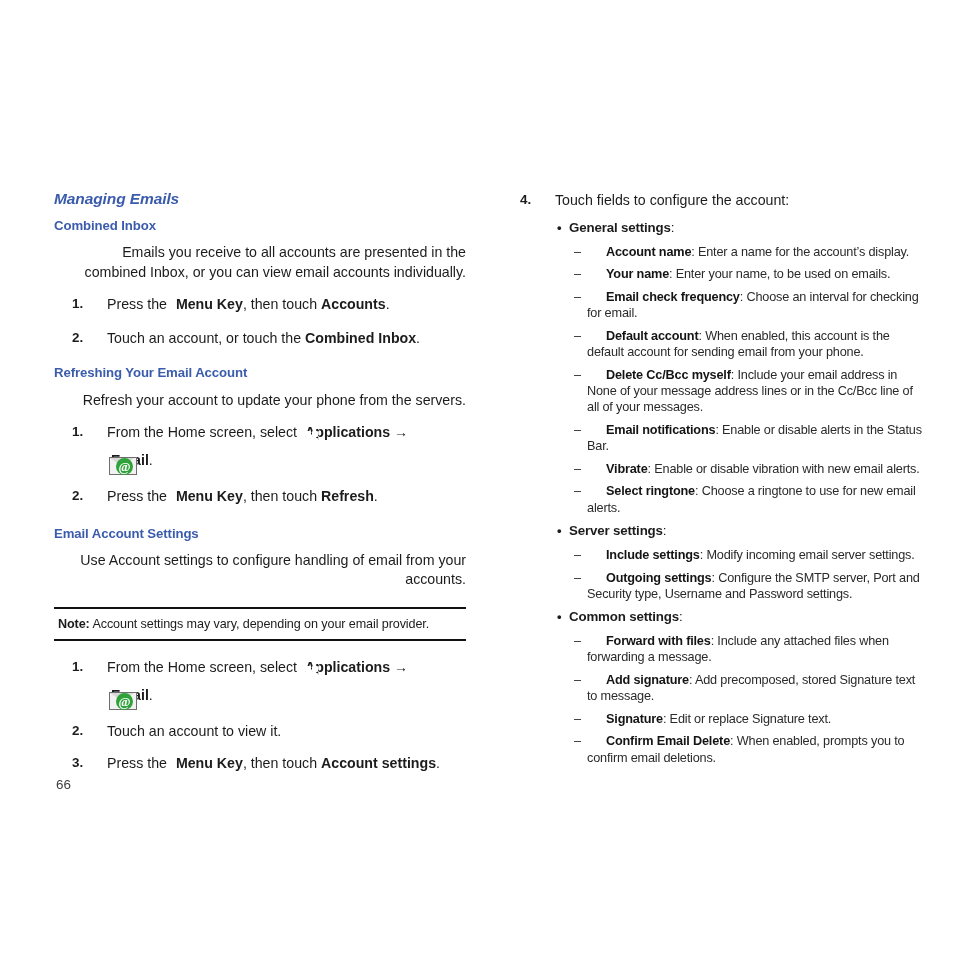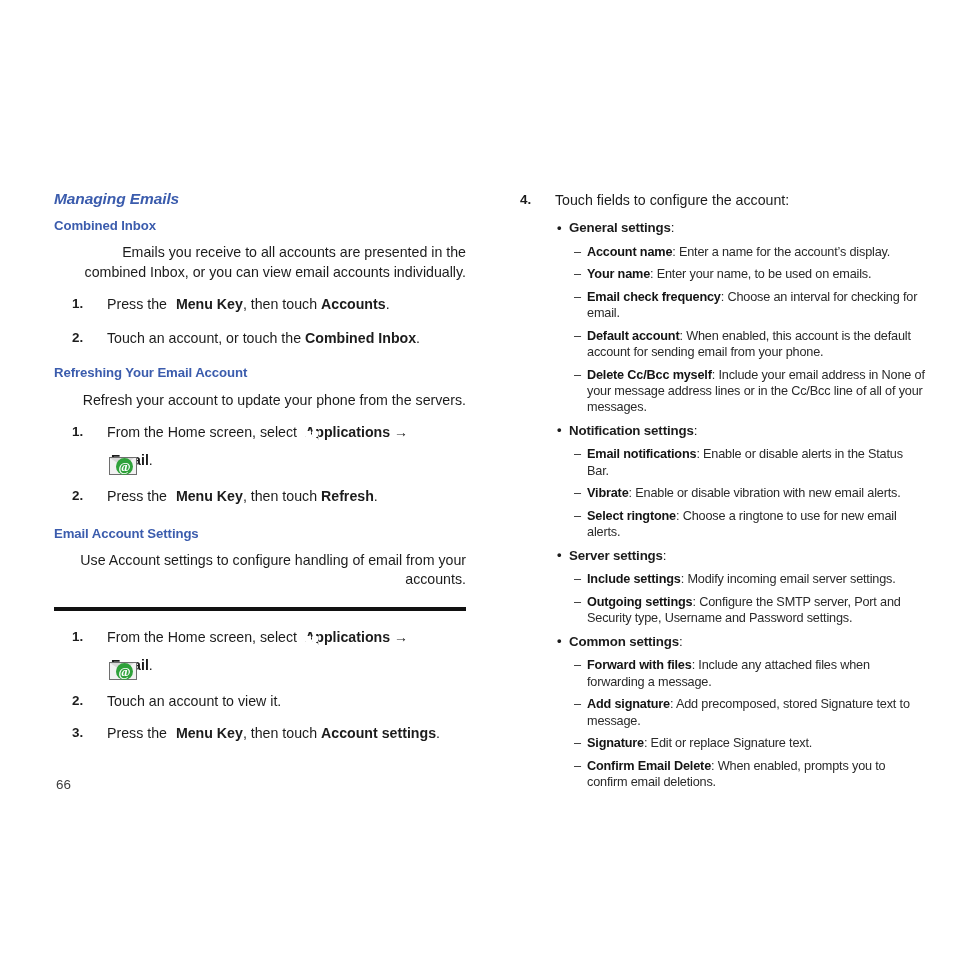--- a/index.html
+++ b/index.html
@@ -122,21 +122,21 @@
     letter-spacing: -0.18px;
     color: #2a2a2a;
   }
   .dash::before {
     content: "\2013";
     position: absolute;
     left: 62px;
     top: 0;
     color: #2a2a2a;
   }
-  .dash b { font-weight: bold; color: #141414; }
+  .dash b { font-weight: bold; color: #141414; margin-left: 19px; }
 
   
   .note {
     margin: 17px 0 16px 0;
     padding: 0;
   }
   .note .rule {
     border-top: 2.6px solid #111;
     height: 0;
   }
@@ -303,20 +303,21 @@
         <span class="bar b2"></span>
       </span><b>Menu Key</b><span>, then touch </span><b>Refresh</b><span>.</span>
     </div>
 
     <div class="h-section spaced">Email Account Settings</div>
 
     <p class="para">Use Account settings to configure handling of email from your accounts.</p>
 
     <div class="note">
       <div class="rule"></div>
+      <div class="note-body"><b>Note:</b><span> Account settings may vary, depending on your email provider.</span></div>
       <div class="rule"></div>
     </div>
 
     <div class="step">
       <span class="num">1.</span>
       <span>From the Home screen, select</span>
       <span class="icon-apps">
         <i></i><i></i><i></i><i></i>
       </span>
       <b>Applications</b>
@@ -358,21 +359,20 @@
     <ul class="blist">
 
       <li class="bullet"><span>General settings</span><span class="reg">:</span></li>
 
       <li class="dash"><b>Account name</b><span>: Enter a name for the account’s display.</span></li>
       <li class="dash"><b>Your name</b><span>: Enter your name, to be used on emails.</span></li>
       <li class="dash"><b>Email check frequency</b><span>: Choose an interval for checking for email.</span></li>
       <li class="dash"><b>Default account</b><span>: When enabled, this account is the default account for sending email from your phone.</span></li>
       <li class="dash"><b>Delete Cc/Bcc myself</b><span>: Include your email address in None of your message address lines or in the Cc/Bcc line of all of your messages.</span></li>
 
-      <li class="bullet"><span>Notification settings</span><span class="reg">:</span></li>
 
       <li class="dash"><b>Email notifications</b><span>: Enable or disable alerts in the Status Bar.</span></li>
       <li class="dash"><b>Vibrate</b><span>: Enable or disable vibration with new email alerts.</span></li>
       <li class="dash"><b>Select ringtone</b><span>: Choose a ringtone to use for new email alerts.</span></li>
 
       <li class="bullet"><span>Server settings</span><span class="reg">:</span></li>
 
       <li class="dash"><b>Include settings</b><span>: Modify incoming email server settings.</span></li>
       <li class="dash"><b>Outgoing settings</b><span>: Configure the SMTP server, Port and Security type, Username and Password settings.</span></li>
 

